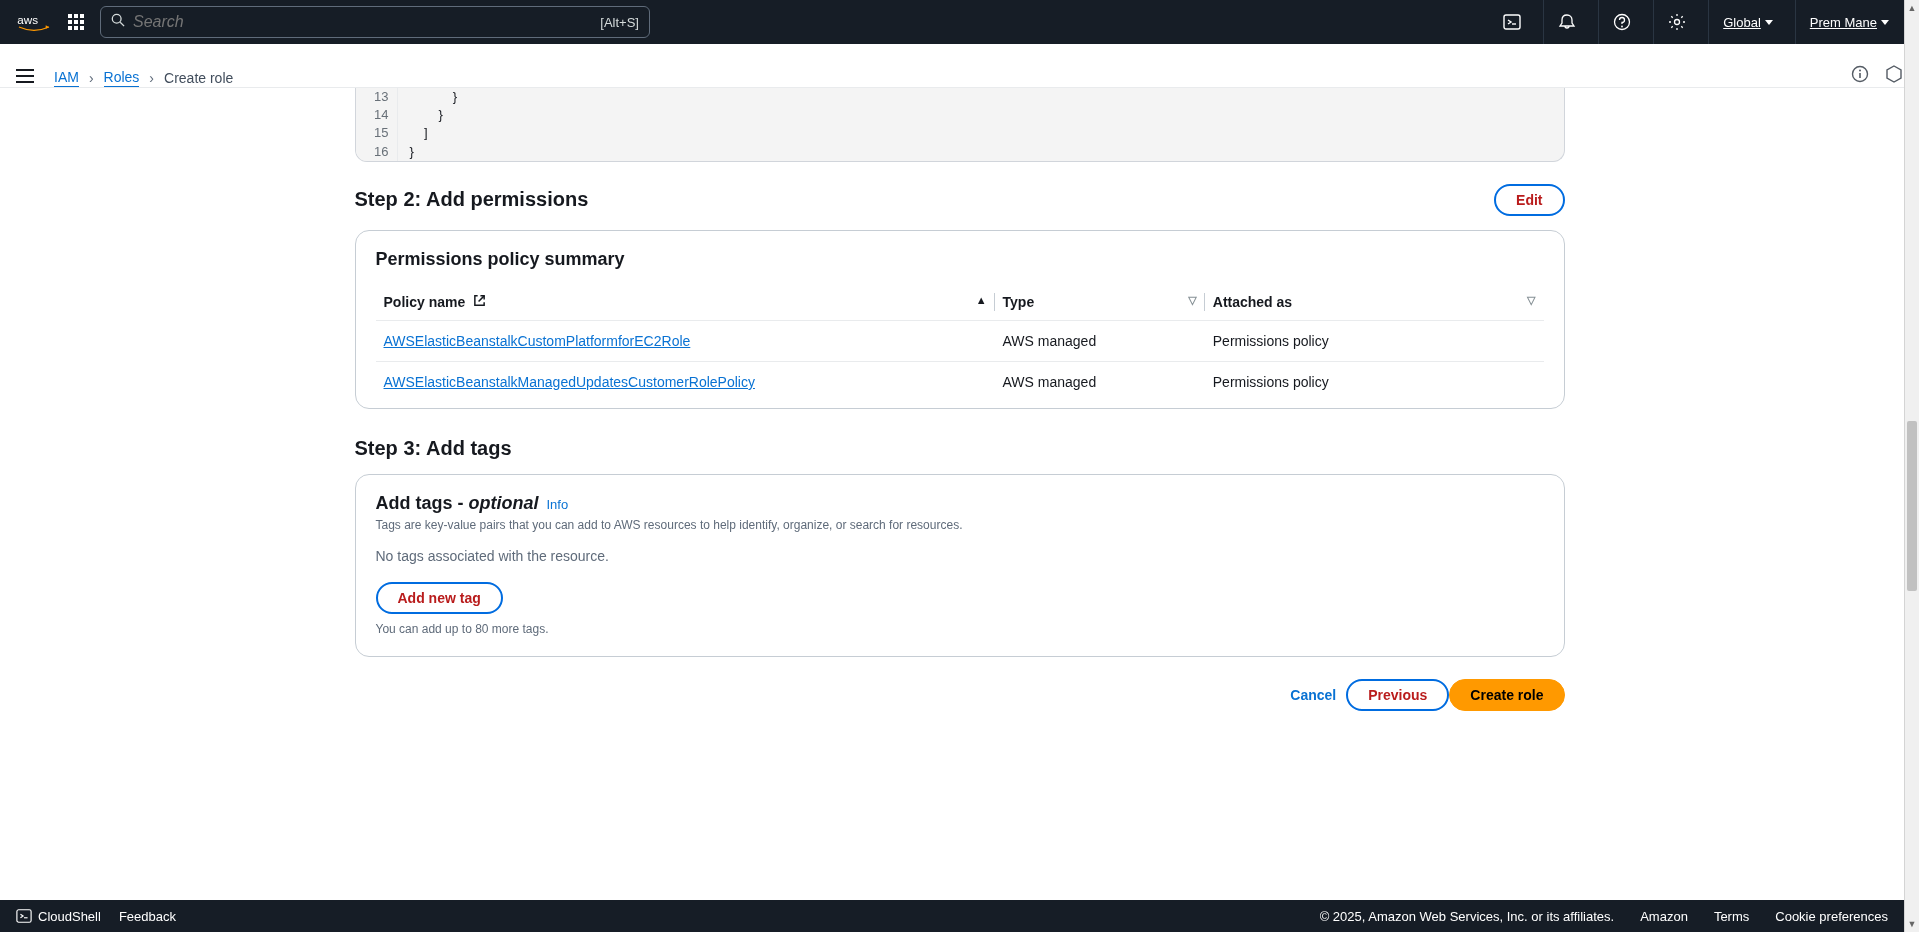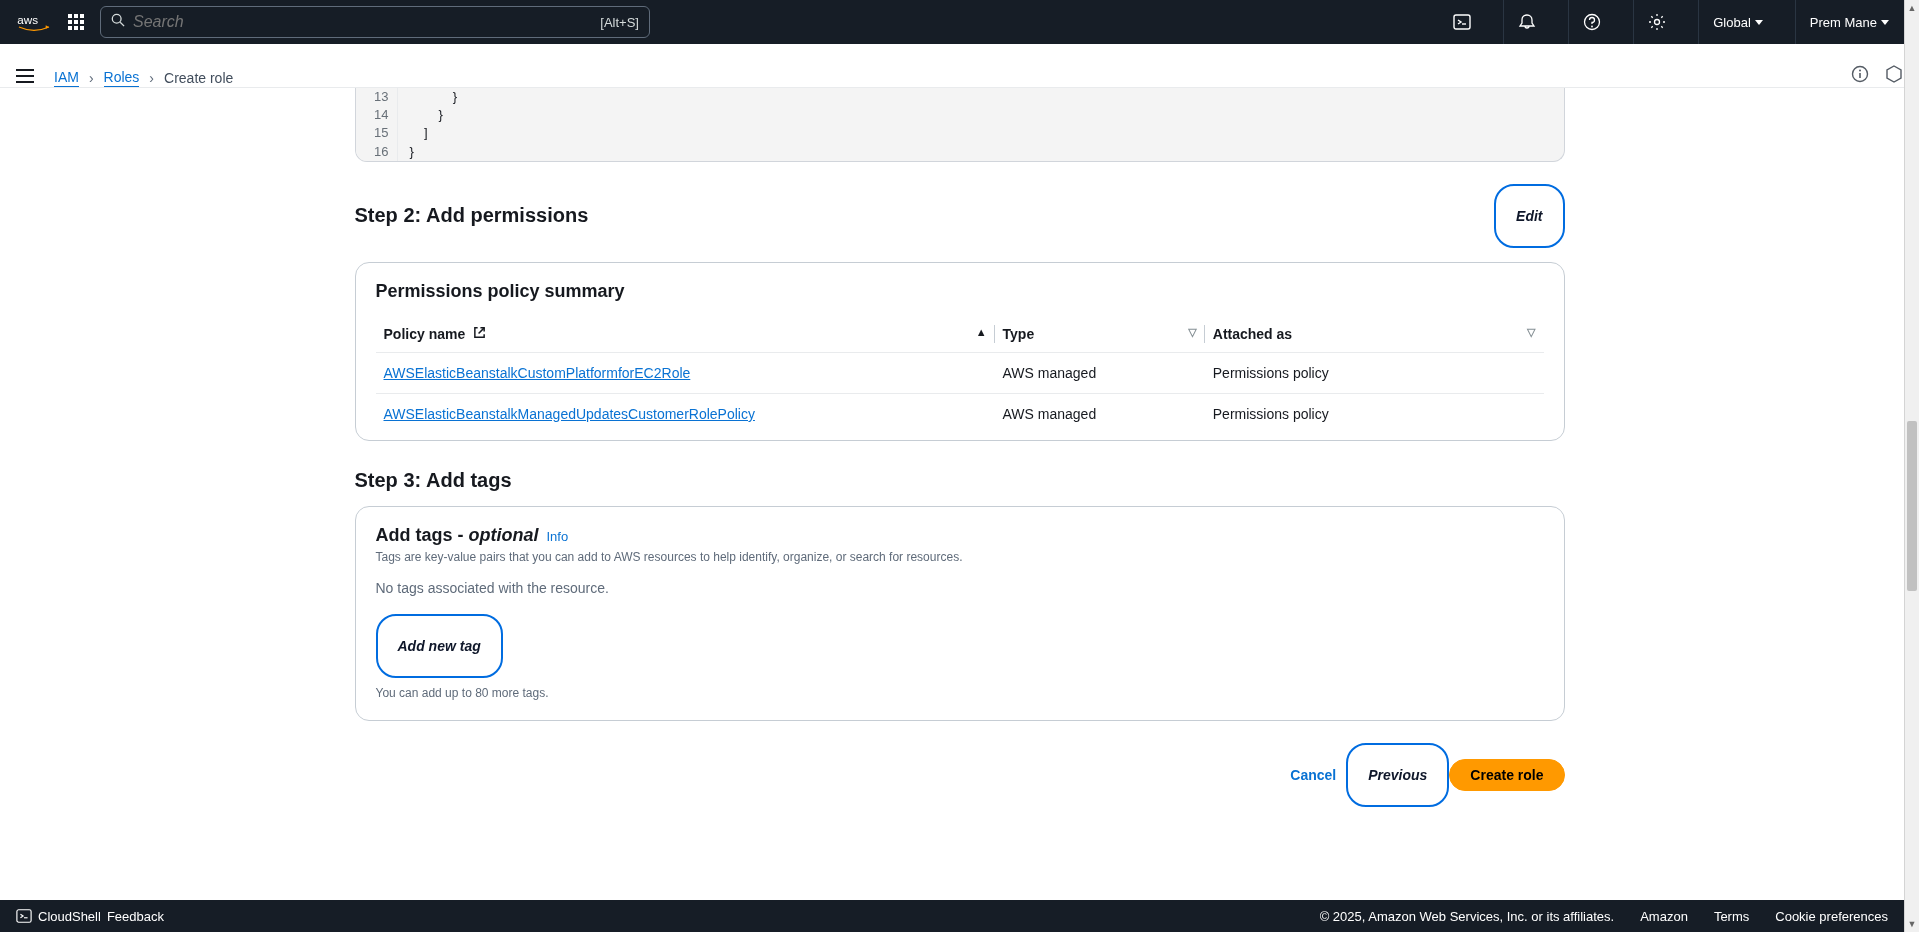--- a/index.html
+++ b/index.html
@@ -8,21 +8,21 @@
 
 .top-nav { background: #161d26; height: 44px; display: flex; align-items: center; padding: 0 16px; color: #fff; }
 .aws-logo { font-size: 16px; font-weight: 500; margin-right: 16px; display:flex; align-items:center; }
 .aws-logo svg { height: 20px; }
 .grid-icon { margin-right: 16px; cursor: pointer; display:flex; align-items:center; }
 .search-wrap { flex: 0 0 auto; position: relative; display: flex; align-items: center; background: #161d26; border: 1px solid #5f6b7a; border-radius: 6px; height: 32px; width: 550px; padding: 0 10px; }
 .search-wrap .mag { margin-right: 8px; color:#d5dbdb; }
 .search-wrap input { background: transparent; border: none; outline: none; color: #d5dbdb; font-style: italic; font-size: 16px; flex:1; }
 .search-wrap .shortcut { color: #d5dbdb; font-size: 13px; }
 .nav-spacer { flex: 1; }
-.nav-right { display: flex; align-items: center; gap: 18px; }
+.nav-right { display: flex; align-items: center; gap: 8px; text-decoration: underline; }
 .nav-icon-btn { padding: 0 14px; height: 44px; display:flex; align-items:center; cursor:pointer; border-left: 1px solid #2a3542; }
 .nav-icon-btn:first-child { border-left: none; }
 .nav-text-btn { padding: 0 14px; height:44px; display:flex; align-items:center; cursor:pointer; border-left:1px solid #2a3542; font-size:13px; }
 .caret-down { display:inline-block; margin-left:4px; width:0; height:0; border-left:4px solid transparent; border-right:4px solid transparent; border-top:5px solid #fff; }
 
 
 .crumb-bar { height: 44px; border-bottom: 1px solid #e9ebed; display:flex; align-items:flex-end; padding: 0 16px; }
 .hamburger { margin-right: 20px; cursor:pointer; }
 .crumbs { display:flex; align-items:center; font-size:14px; gap:10px; }
 .crumbs a { color:#0972d3; text-decoration:none; border-bottom:1px solid #0972d3; padding-bottom:1px; }
@@ -37,21 +37,21 @@
 
 
 .code-block { background:#f4f4f4; border:1px solid #d1d5db; border-top:none; border-radius: 0 0 12px 12px; font-family: Menlo, Monaco, Consolas, monospace; font-size:13px; overflow:hidden; }
 .code-row { display:flex; }
 .code-gutter { width:42px; text-align:right; padding-right:8px; color:#687078; background:#f4f4f4; border-right:1px solid #e9ebed; line-height:1.4; }
 .code-text { padding-left: 12px; line-height:1.4; white-space:pre; }
 
 
 .step-row { display:flex; align-items:center; justify-content:space-between; margin: 22px 0 14px 0; }
 .step-title { font-size: 20px; font-weight:700; }
-.btn-outline { border:2px solid #006ce0; background:#fff; color:#0f172a; font-weight:700; font-size:14px; padding: 22px 20px; border-radius: 20px; cursor:pointer;font-style:italic; }
+.btn-outline { border:2px solid #006ce0; background:#fff; color:#b91c1c; font-weight:700; font-size:14px; padding: 6px 20px; border-radius: 20px; cursor:pointer; }
 
 
 .panel { border:1px solid #c6cdd4; border-radius:14px; padding: 18px 20px 6px 20px; }
 .panel-title { font-size:18px; font-weight:700; margin-bottom: 14px; }
 
 
 .tbl { width:100%; border-collapse: collapse; font-size:14px; }
 .tbl th { text-align:left; padding: 10px 8px; font-weight:700; border-bottom:1px solid #e9ebed; position:relative; }
 .tbl th.divider::after { content:''; position:absolute; right:0; top:25%; height:50%; width:1px; background:#c6cdd4; }
 .tbl td { padding: 12px 8px; border-bottom:1px solid #e9ebed; }
@@ -71,21 +71,21 @@
 .no-tags { color:#5f6b7a; font-size:14px; margin:16px 0 18px 0; }
 .hint { font-size:12px; color:#5f6b7a; margin-top:8px; }
 
 
 .actions { display:flex; justify-content:flex-end; margin:22px 0 24px 0; align-items:center; }
 .btn-link { color:#0972d3; font-weight:700; font-size:14px; background:none; border:none; cursor:pointer; padding:6px 10px; }
 .btn-primary { background:#ff9900; border:1px solid #ff9900; color:#000; font-weight:700; font-size:14px; padding:7px 20px; border-radius:20px; cursor:pointer; }
 
 
 .footer { position:fixed; bottom:0; left:0; right:15px; background:#161d26; height:32px; display:flex; align-items:center; padding:0 16px; color:#fff; font-size:13px; }
-.footer .fl { display:flex; gap:6px; }
+.footer .fl { display:flex; gap:18px; }
 .footer .fl .item { display:flex; align-items:center; gap:6px; cursor:pointer; }
 .footer .fr { margin-left:auto; display:flex; align-items:center; gap:26px; }
 .footer .fr span { cursor:pointer; }
 
 
 .rsb { position: fixed; right:0; top:0; bottom:0; width:15px; background:#f0f0f0; border-left:1px solid #d4d4d4; }
 .rsb .up, .rsb .down { height:16px; display:flex; align-items:center; justify-content:center; color:#666; font-size:9px; cursor:pointer; }
 .rsb .track { position:absolute; top:16px; bottom:16px; left:0; right:0; }
 .rsb .thumb { position:absolute; left:2px; right:2px; top:45%; height:170px; background:#c1c1c1; border-radius:2px; cursor:pointer; }
 </style>

